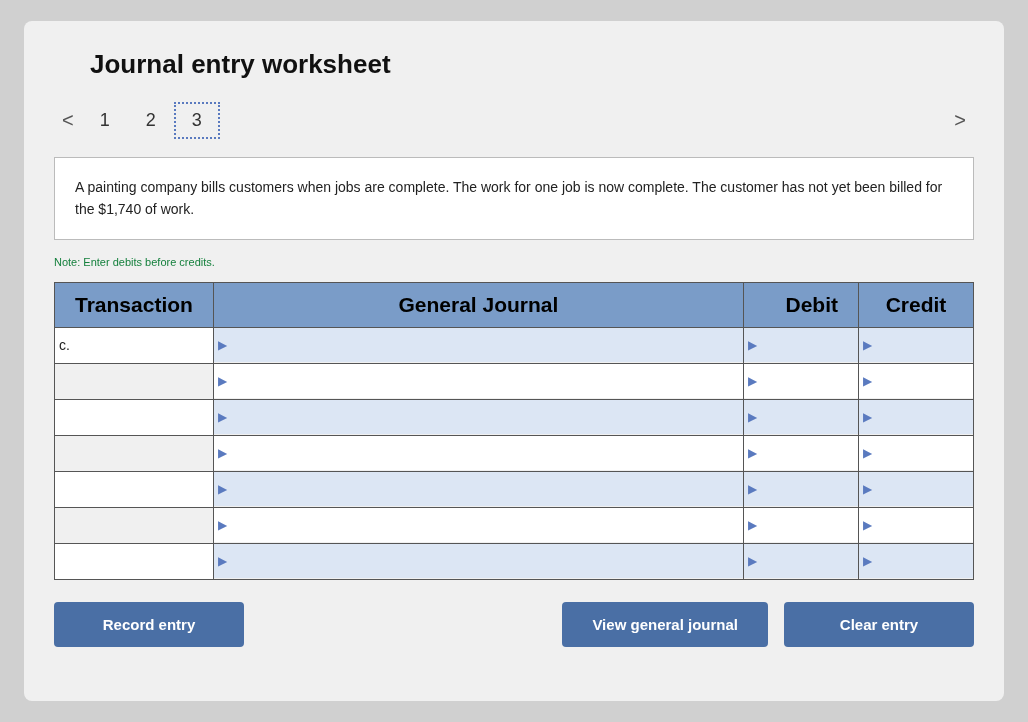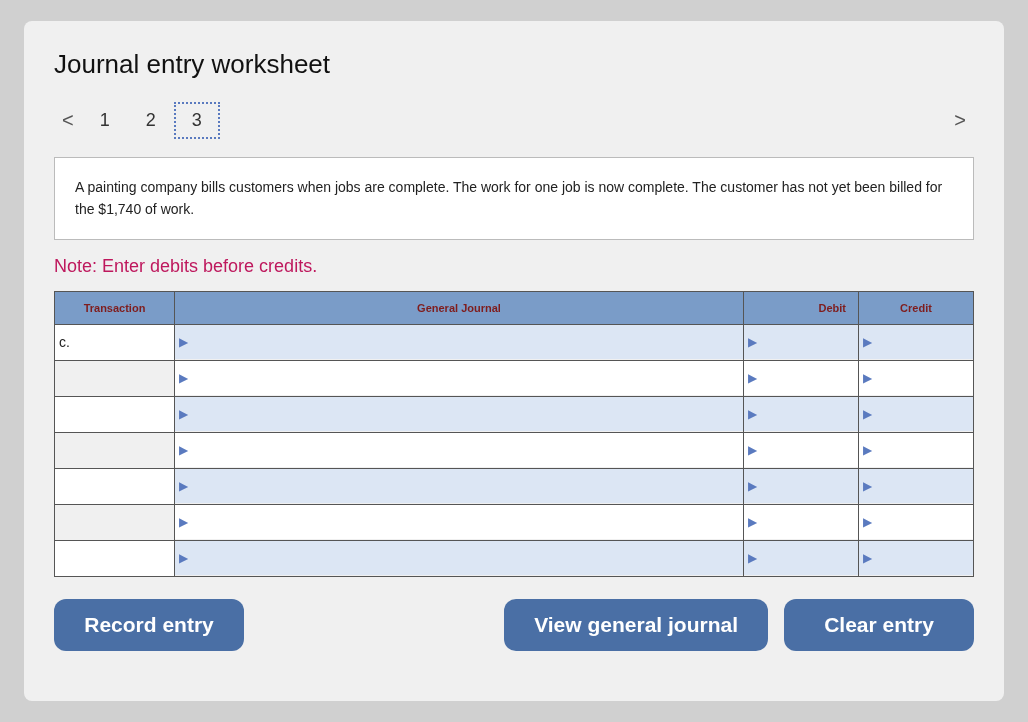--- a/index.html
+++ b/index.html
@@ -17,23 +17,24 @@
       background: #f0f0f0;
       border-radius: 8px;
       padding: 28px 30px 30px 30px;
       width: 980px;
       min-height: 680px;
       position: relative;
     }
 
     .page-title {
       font-size: 26px;
-      font-weight: normal;
+      font-weight: bold;
       margin-bottom: 22px;
       color: #111;
+      margin-left: 36px;
     }
 
     .tabs-row {
       display: flex;
       align-items: center;
       margin-bottom: 18px;
       gap: 0;
     }
 
     .nav-arrow {
@@ -65,37 +66,37 @@
       background: #fff;
       border: 1px solid #bbb;
       padding: 18px 20px;
       margin-bottom: 16px;
       font-size: 14px;
       line-height: 1.6;
       color: #222;
     }
 
     .note-text {
-      color: #be185d;
-      font-size: 18px;
+      color: #15803d;
+      font-size: 11px;
       margin-bottom: 14px;
     }
 
     .journal-table {
       width: 100%;
       border-collapse: collapse;
       border: 1px solid #555;
     }
 
     .journal-table th {
       background: #7a9cc8;
-      color: #7f1d1d;
+      color: #000000;
       font-weight: bold;
-      font-size: 11px;
-      padding: 10px 12px;
+      font-size: 21px;
+      padding: 10px 20px;
       text-align: center;
       border: 1px solid #555;
     }
 
     .journal-table th.transaction-col {
       width: 120px;
       text-align: center;
     }
 
     .journal-table th.journal-col {
@@ -166,26 +167,26 @@
 
     .buttons-row {
       display: flex;
       gap: 16px;
       margin-top: 22px;
       align-items: center;
     }
 
     .btn {
       padding: 14px 30px;
-      font-size: 21px;
+      font-size: 15px;
       font-weight: bold;
       color: #fff;
       background: #4a6fa5;
       border: none;
-      border-radius: 12px;
+      border-radius: 4px;
       cursor: pointer;
       min-width: 190px;
       text-align: center;
     }
 
     .btn-right {
       margin-left: auto;
     }
 
     .shaded-input {

